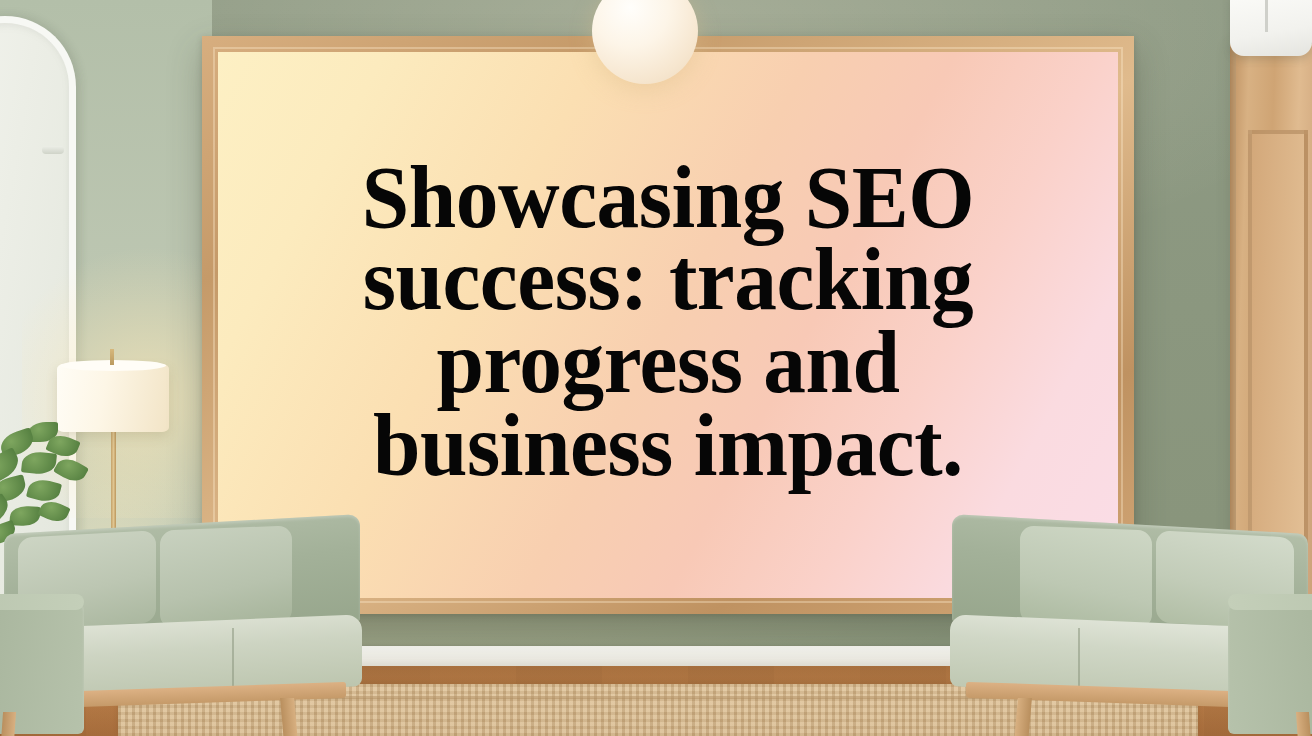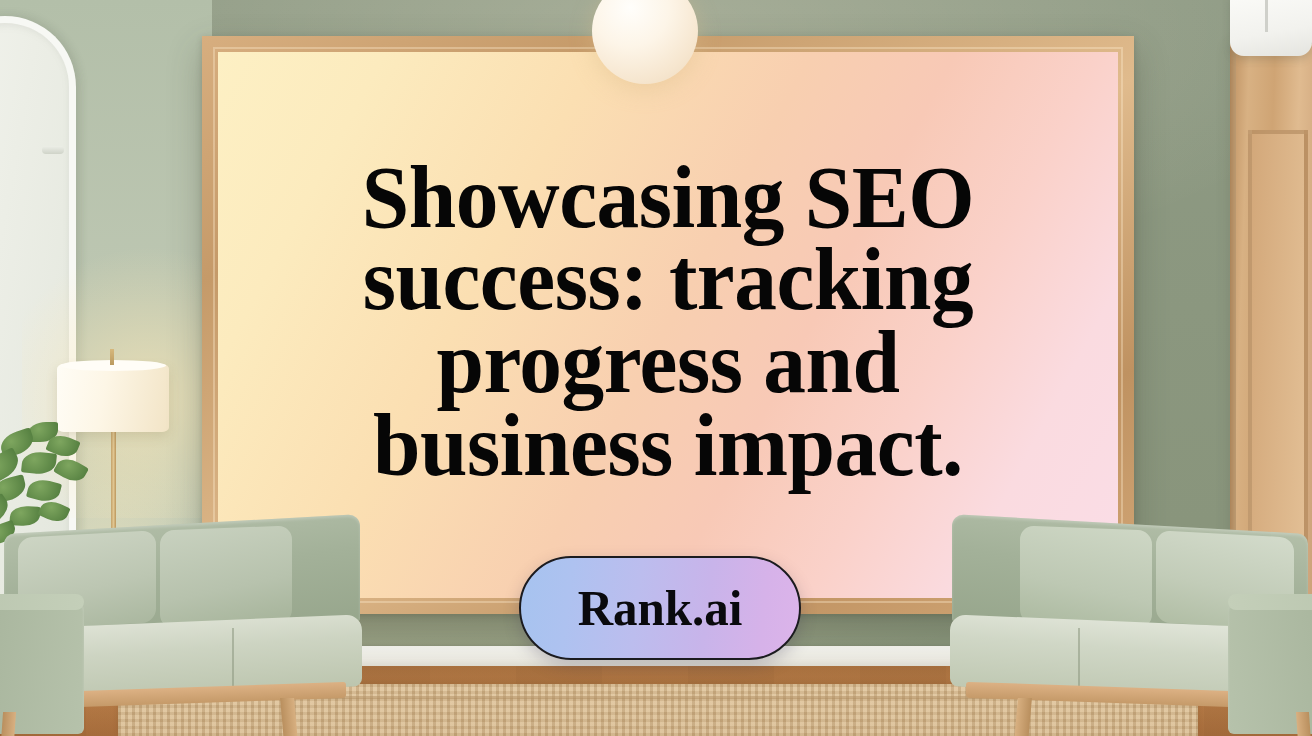--- a/index.html
+++ b/index.html
@@ -370,23 +370,20 @@
     <div class="poster">
       <div class="poster-title">
         <span class="ln">Showcasing SEO</span>
         <span class="ln">success: tracking</span>
         <span class="ln">progress and</span>
         <span class="ln">business impact.</span>
       </div>
     </div>
   </div>
 
-  <div class="badge">
-    <span class="badge-label">Rank.ai</span>
-  </div>
 
   <div class="baseboard"></div>
   <div class="floor"></div>
   <div class="rug"></div>
   <div class="rug-border"></div>
 
   <div class="sofa sofa-left">
     <div class="sl-backrest"></div>
     <div class="sl-cush-a"></div>
     <div class="sl-cush-b"></div>

